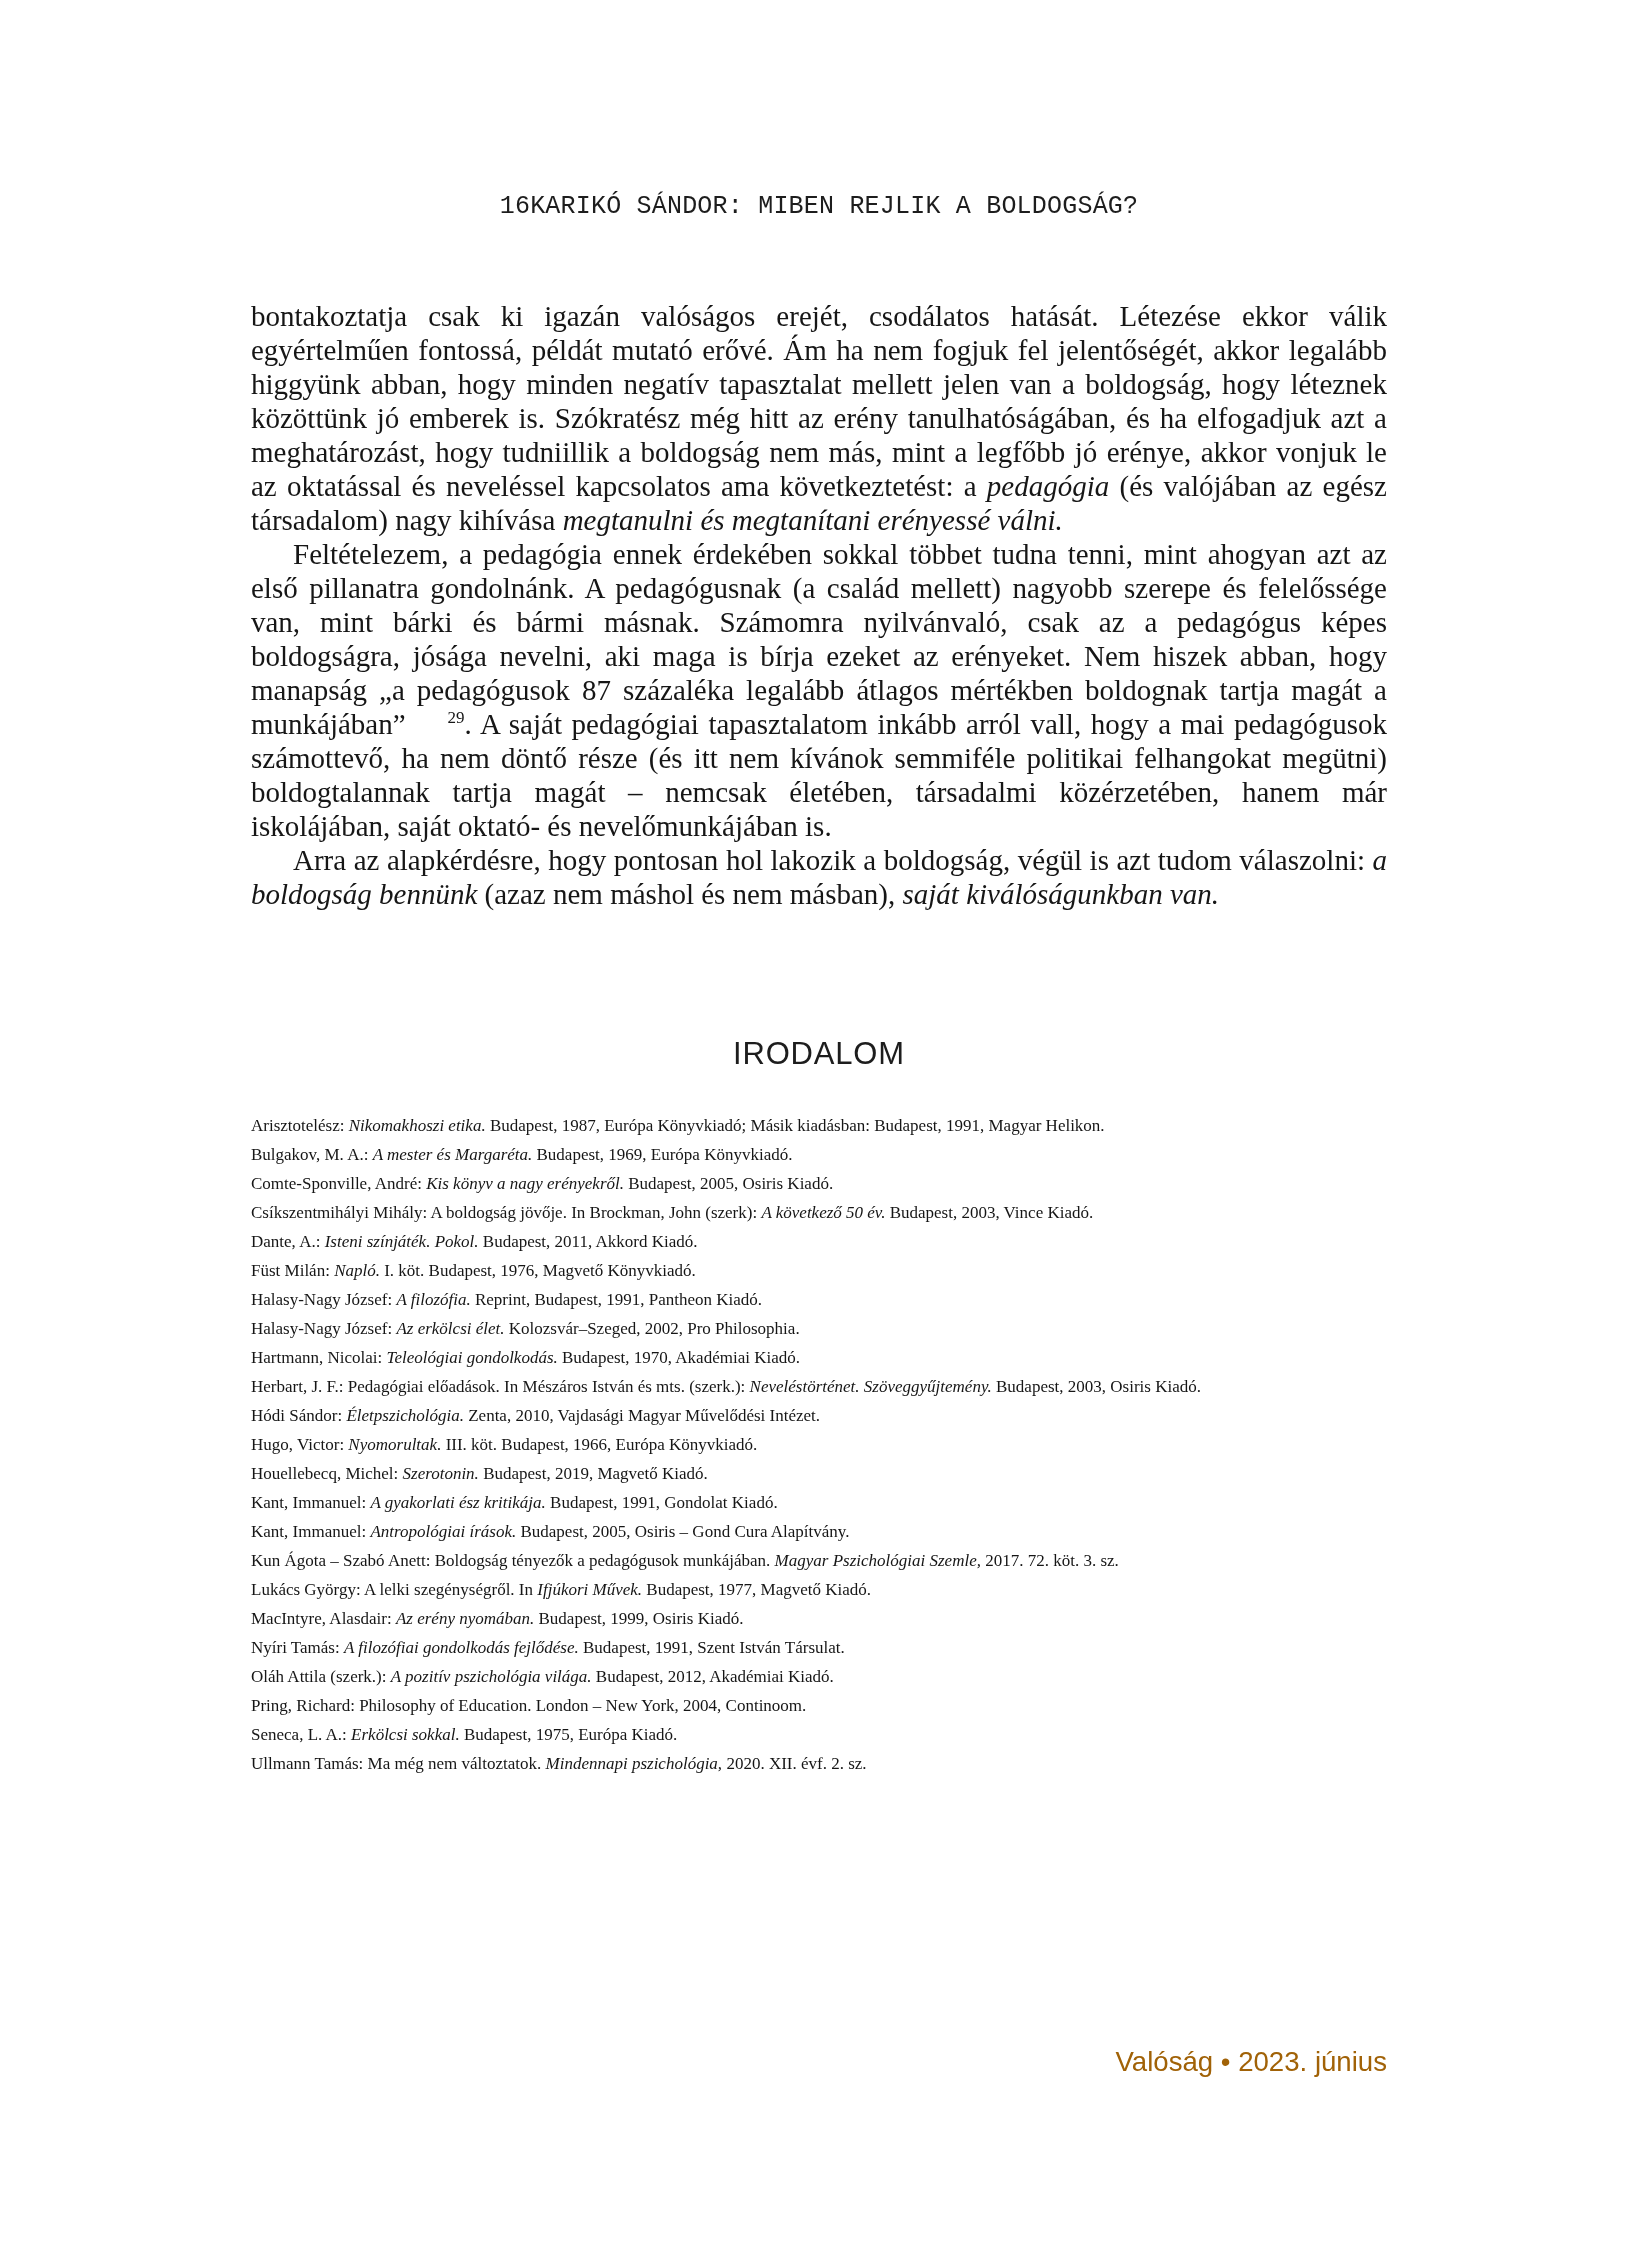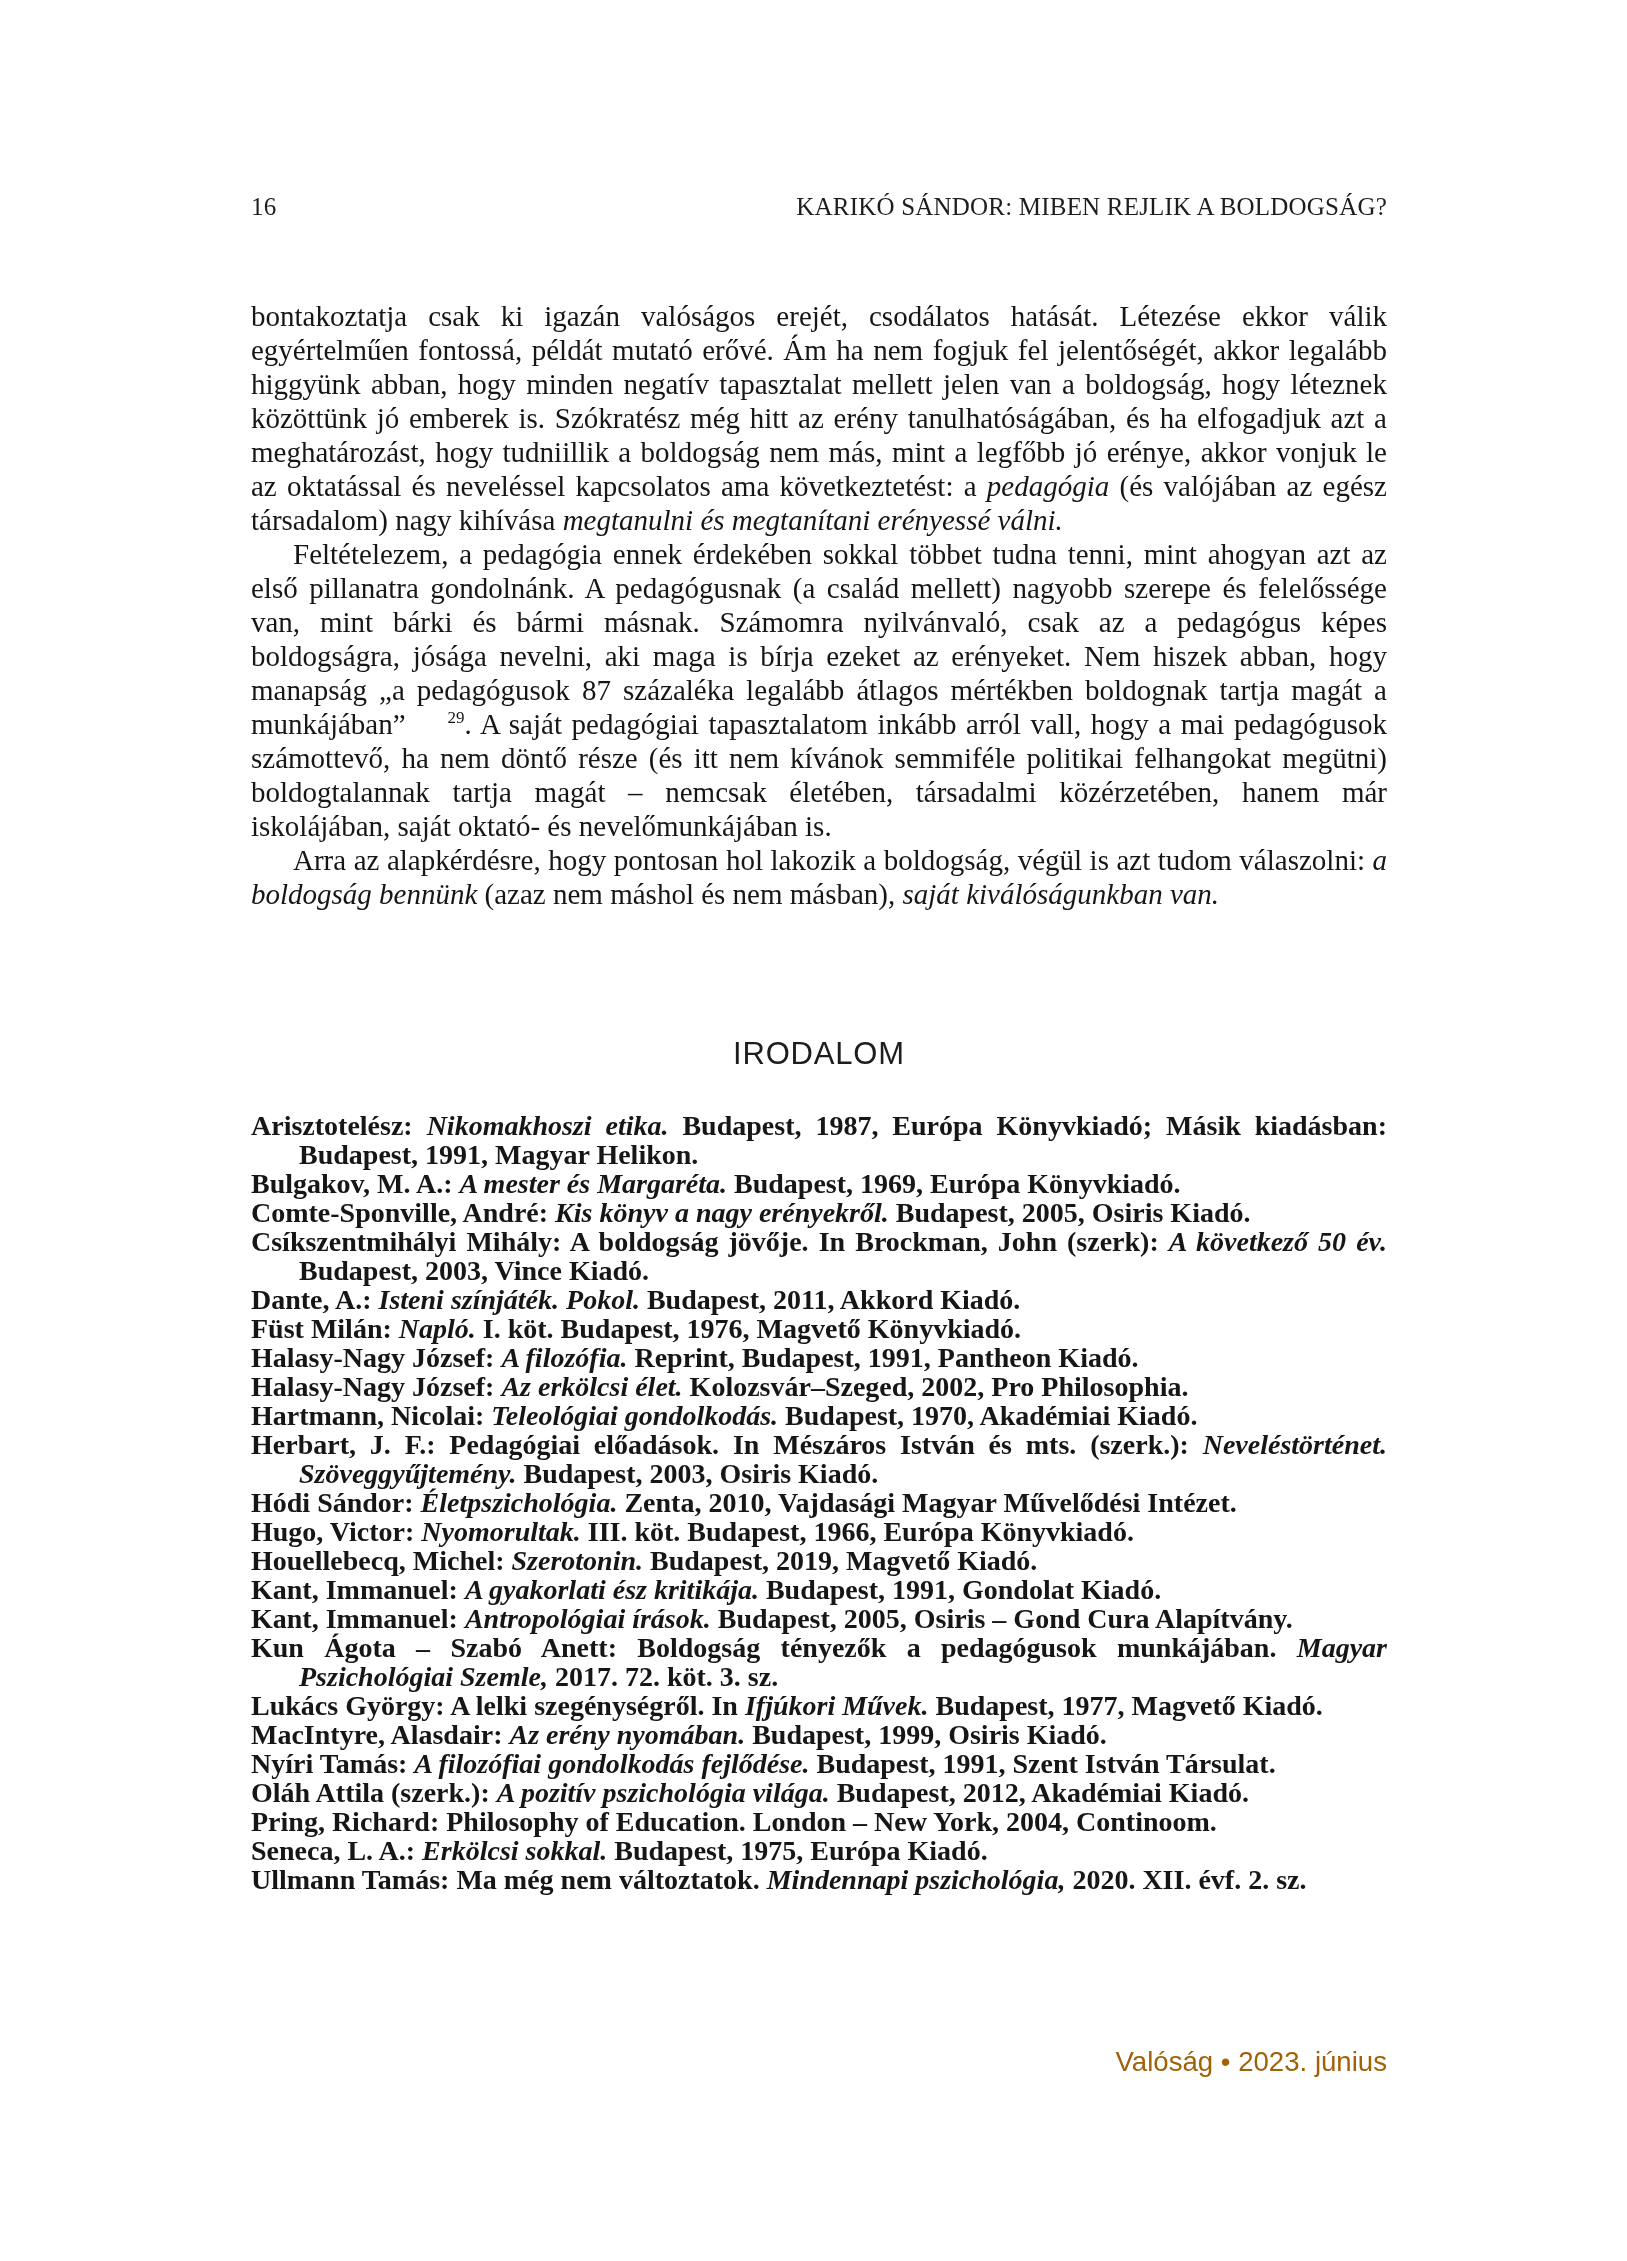--- a/index.html
+++ b/index.html
@@ -7,22 +7,22 @@
   .page {
     position:relative;
     width:1628px; height:2261px;
     background:#ffffff;
     color:#161616;
     font-family:"Liberation Serif", serif;
     overflow:hidden;
   }
   .page-header {
     position:absolute; top:192px; left:251px; width:1136px;
-    display:flex; justify-content:space-between; align-items:baseline;
-    font-family:Liberation Serif, serif;
+    display:flex; justify-content:center; align-items:baseline;
+    font-family:Liberation Mono, monospace;
     font-size:25px; line-height:29px; color:#1d1d1d;
     letter-spacing:0.2px;
   }
   .article-body {
     position:absolute; top:299px; left:251px; width:1136px;
     font-size:29px; line-height:34px;
     text-align:justify;
   }
   .para { text-indent:0; }
   .para.indent { text-indent:42px; }
@@ -38,23 +38,22 @@
   .bib-heading {
     font-family:"Liberation Sans", sans-serif;
     font-weight:400;
     font-size:31px; line-height:35px;
     letter-spacing:0.8px;
     text-align:center;
     color:#1d1d1d;
     margin-bottom:40px;
   }
   .ref-list {
-    font-size:28px; line-height:29px;
+    font-size:17px; line-height:29px;
     text-align:justify;
-    font-weight:bold;
   }
   .ref-entry {
     padding-left:48px; text-indent:-48px;
   }
   .page-footer {
     position:absolute; top:2046px; left:251px; width:1136px;
     text-align:right;
     font-family:"Liberation Sans", sans-serif;
     font-size:27.6px; line-height:31px; color:#a16207;
   }

